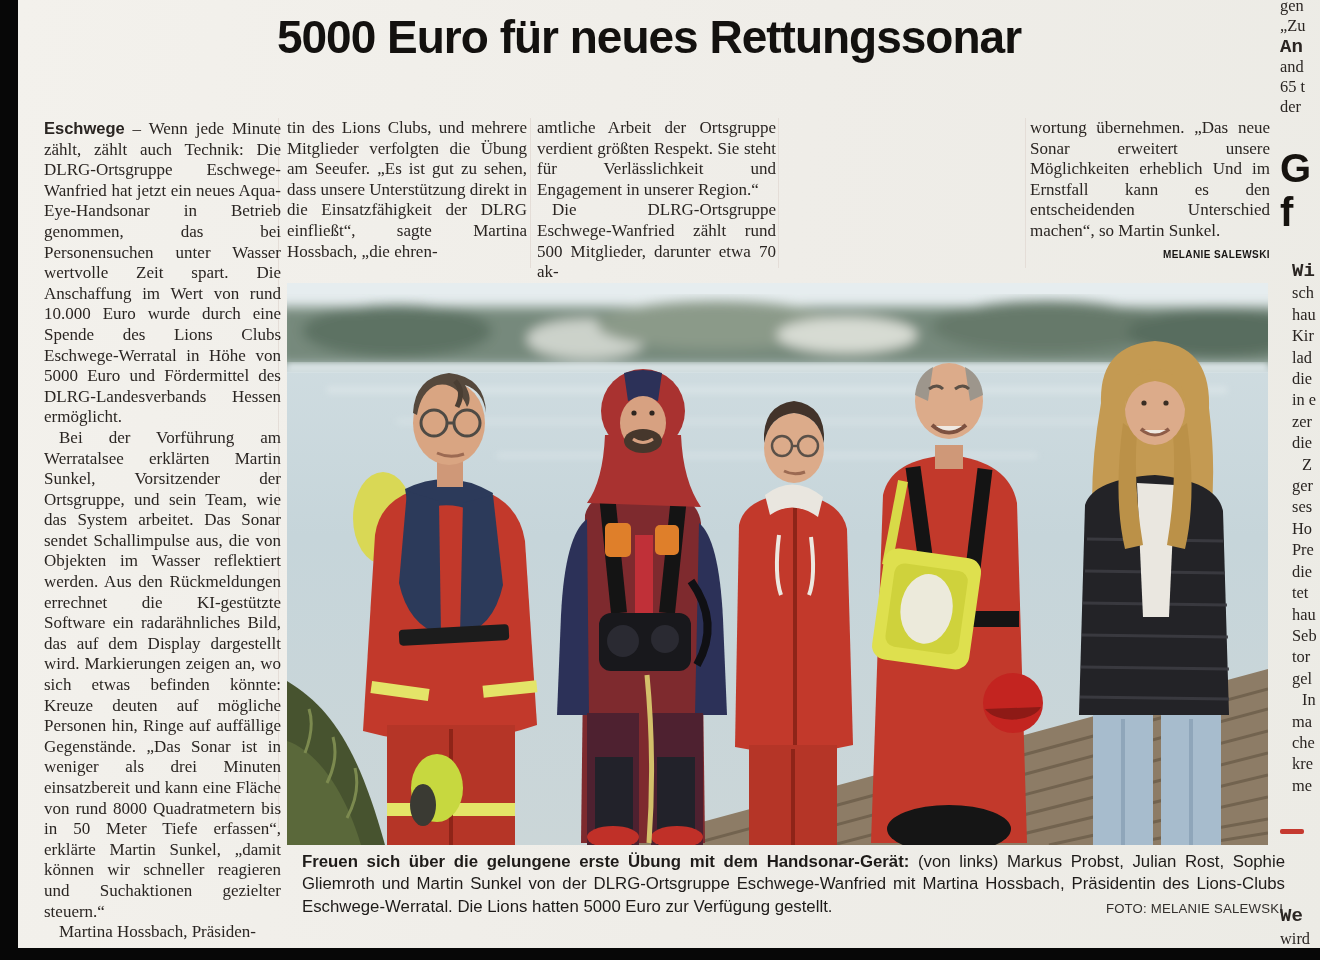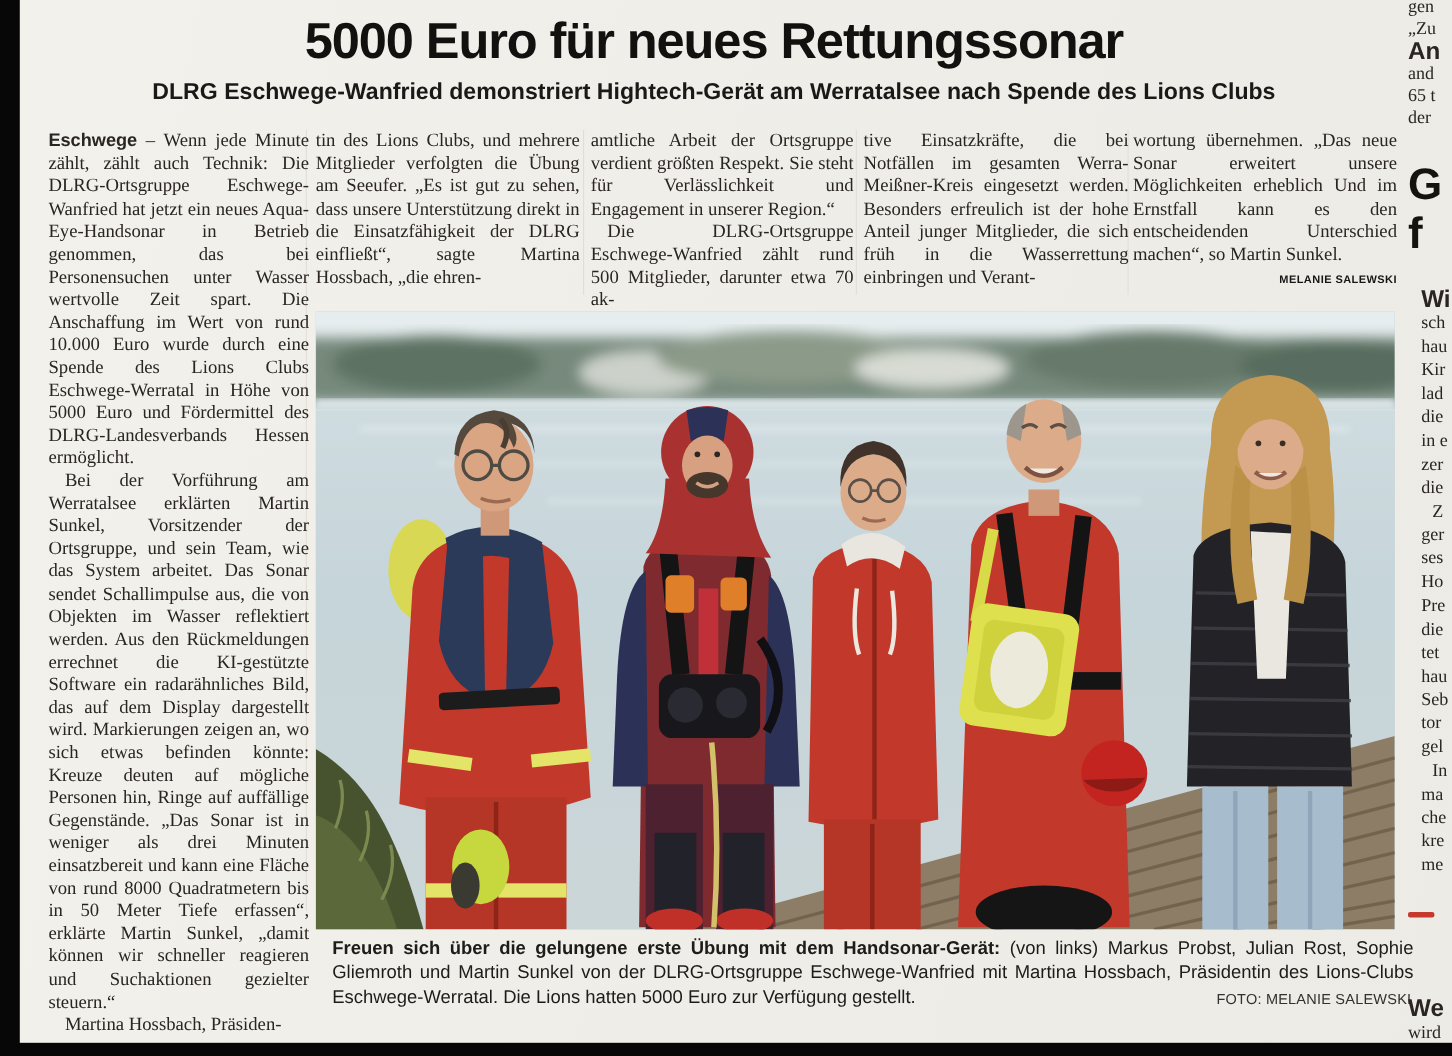--- a/index.html
+++ b/index.html
@@ -81,31 +81,30 @@
   .fragcol{
     position:absolute;left:1262px;top:0;width:60px;height:948px;
     font-size:16.4px;color:#2a2522;
   }
   .fragcol .grp{position:absolute;left:0;}
   .fg1{top:-4px;line-height:20.3px;}
   .fgbig{top:146px;line-height:44px;font-family:"Liberation Sans", sans-serif;font-weight:bold;font-size:40px;color:#16130f;}
   .fg2{top:261px;line-height:21.4px;margin-left:12px;}
   .fg3{top:906px;line-height:21.5px;}
   .frag{white-space:nowrap;}
-  .frag.bsans{font-weight:bold;font-family:Liberation Sans, sans-serif;font-size:22px;}
+  .frag.bsans{font-weight:bold;font-family:Liberation Mono, monospace;font-size:19px;}
   .frag.ind{padding-left:10px;}
   .reddash{position:absolute;left:0;top:829px;width:24px;height:5px;background:#c5392f;border-radius:2px;}
 </style>
 </head>
 <body>
 
 <div class="page">
 
   <div class="headline">5000 Euro für neues Rettungssonar</div>
-  <div class="subheadline">DLRG Eschwege-Wanfried demonstriert Hightech-Gerät am Werratalsee nach Spende des Lions Clubs</div>
 
   <div class="vrule" id="rule1"></div>
   <div class="vrule" id="rule2"></div>
   <div class="vrule" id="rule3"></div>
   <div class="vrule" id="rule4"></div>
 
   <div class="col" id="col1">
     <p><span class="lead-word">Eschwege</span> <span>– Wenn jede Minute zählt, zählt auch Technik: Die DLRG-Ortsgruppe Eschwege-Wanfried hat jetzt ein neues Aqua-Eye-Handsonar in Betrieb genommen, das bei Personensuchen unter Wasser wertvolle Zeit spart. Die Anschaffung im Wert von rund 10.000 Euro wurde durch eine Spende des Lions Clubs Eschwege-Werratal in Höhe von 5000 Euro und Fördermittel des DLRG-Landesverbands Hessen ermöglicht.</span></p>
     <p class="ind">Bei der Vorführung am Werratalsee erklärten Martin Sunkel, Vorsitzender der Ortsgruppe, und sein Team, wie das System arbeitet. Das Sonar sendet Schallimpulse aus, die von Objekten im Wasser reflektiert werden. Aus den Rückmeldungen errechnet die KI-gestützte Software ein radarähnliches Bild, das auf dem Display dargestellt wird. Markierungen zeigen an, wo sich etwas befinden könnte: Kreuze deuten auf mögliche Personen hin, Ringe auf auffällige Gegenstände. „Das Sonar ist in weniger als drei Minuten einsatzbereit und kann eine Fläche von rund 8000 Quadratmetern bis in 50 Meter Tiefe erfassen“, erklärte Martin Sunkel, „damit können wir schneller reagieren und Suchaktionen gezielter steuern.“</p>
     <p class="ind">Martina Hossbach, Präsiden-</p>
@@ -113,23 +112,20 @@
 
   <div class="col" id="col2">
     <p>tin des Lions Clubs, und mehrere Mitglieder verfolgten die Übung am Seeufer. „Es ist gut zu sehen, dass unsere Unterstützung direkt in die Einsatzfähigkeit der DLRG einfließt“, sagte Martina Hossbach, „die ehren-</p>
   </div>
 
   <div class="col" id="col3">
     <p>amtliche Arbeit der Ortsgruppe verdient größten Respekt. Sie steht für Verlässlichkeit und Engagement in unserer Region.“</p>
     <p class="ind">Die DLRG-Ortsgruppe Eschwege-Wanfried zählt rund 500 Mitglieder, darunter etwa 70 ak-</p>
   </div>
 
-  <div class="col" id="col4">
-    <p>tive Einsatzkräfte, die bei Notfällen im gesamten Werra-Meißner-Kreis eingesetzt werden. Besonders erfreulich ist der hohe Anteil junger Mitglieder, die sich früh in die Wasserrettung einbringen und Verant-</p>
-  </div>
 
   <div class="col" id="col5">
     <p>wortung übernehmen. „Das neue Sonar erweitert unsere Möglichkeiten erheblich Und im Ernstfall kann es den entscheidenden Unterschied machen“, so Martin Sunkel.</p>
     <div class="byline">MELANIE SALEWSKI</div>
   </div>
 
   <div class="photo">
     <svg viewBox="0 0 981 562" preserveAspectRatio="none">
       <defs>
         <linearGradient id="water" x1="0" y1="0" x2="0" y2="1">

